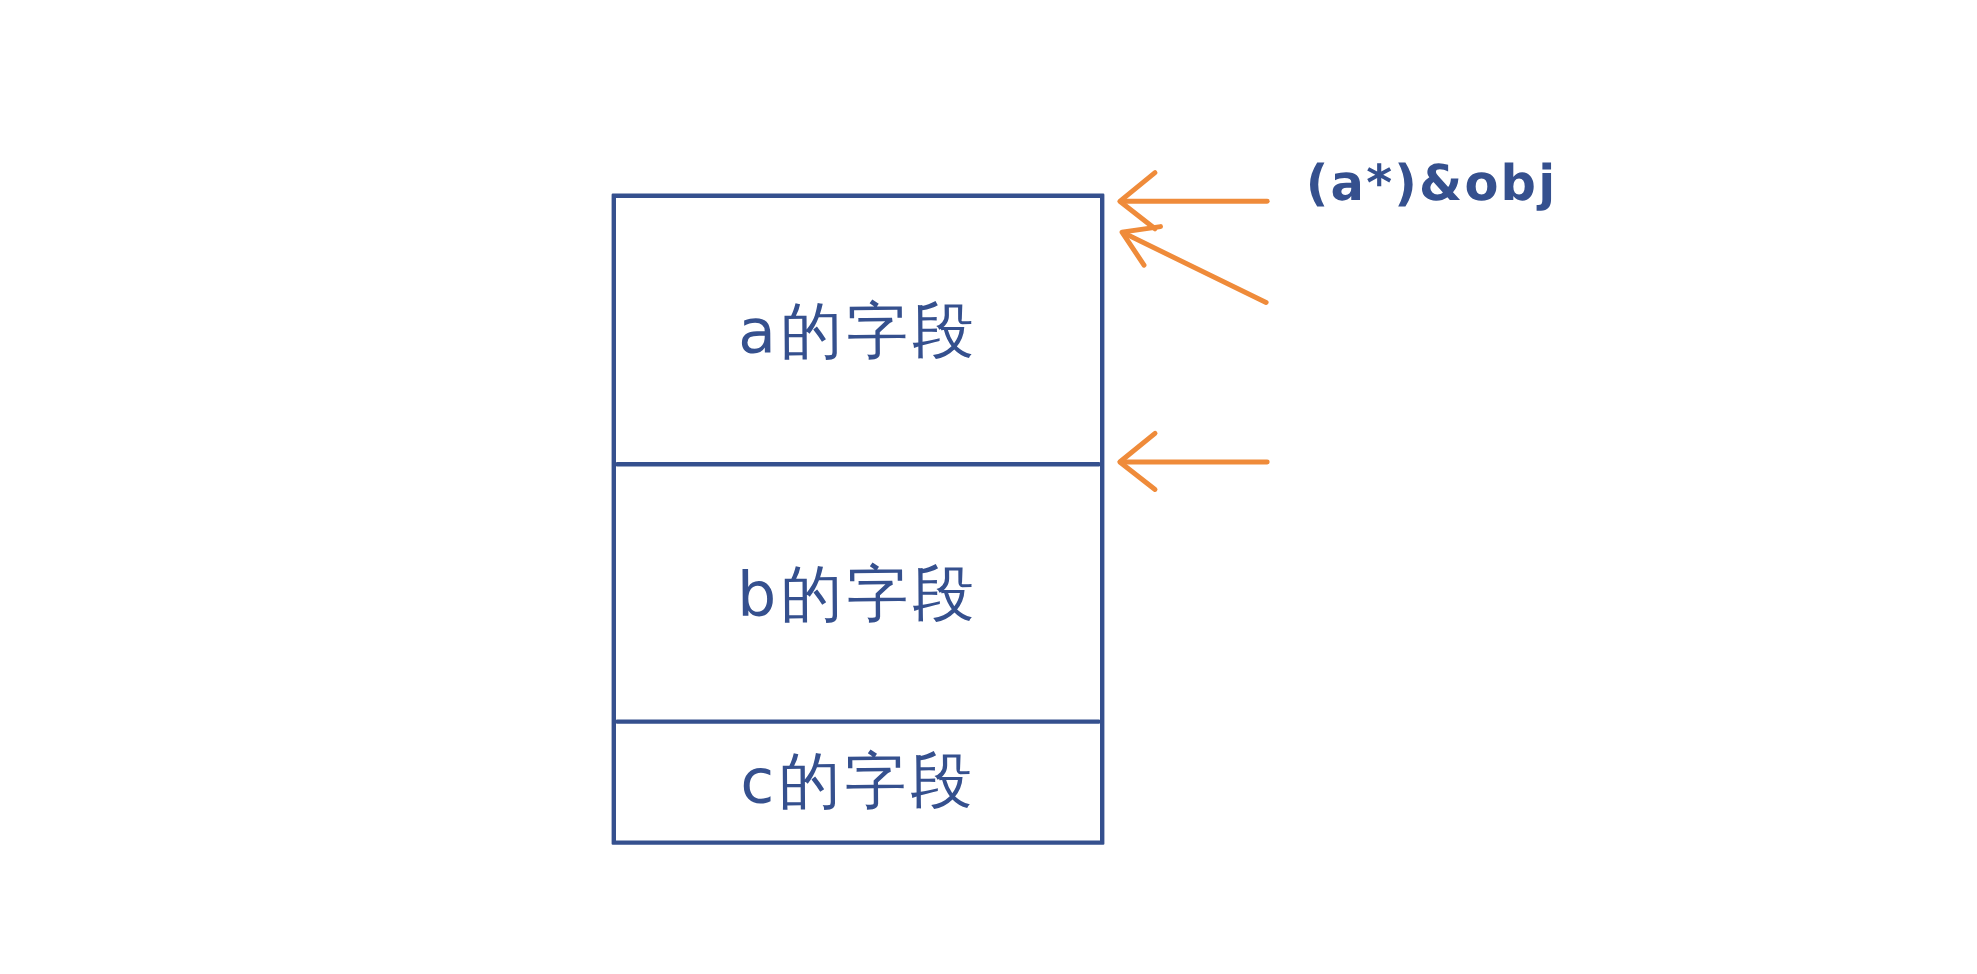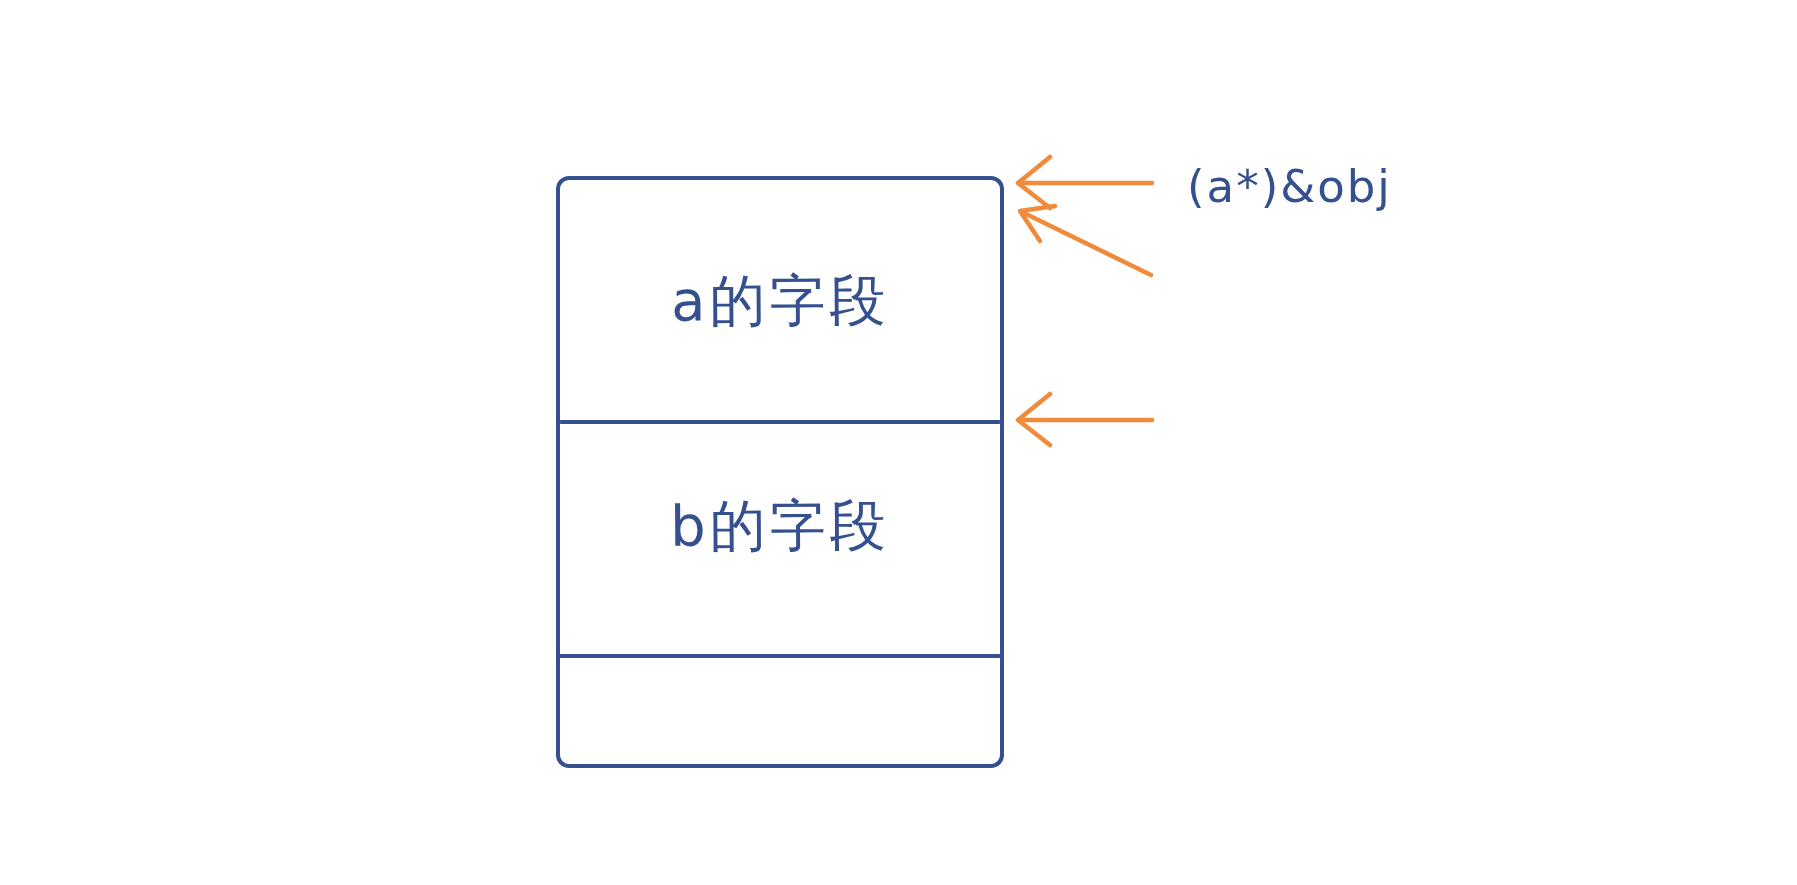--- a/index.html
+++ b/index.html
@@ -16,34 +16,34 @@
     overflow: hidden;
   }
   
   .memory-box {
     position: absolute;
     left: 556px;
     top: 176px;
     width: 448px;
     height: 592px;
     border: 4px solid #35508e;
-    border-radius: 13px;
+    border-radius: 1px;
     box-sizing: border-box;
   }
   .section {
     position: absolute;
     left: 0;
     width: 100%;
     display: flex;
     align-items: center;
     justify-content: center;
     box-sizing: border-box;
   }
   .section-a { top: 0;     height: 244px; }
-  .section-b { top: 230px; height: 234px; }
+  .section-b { top: 244px; height: 234px; }
   .section-c { top: 478px; height: 106px; }
   .divider {
     position: absolute;
     left: -1px;
     width: calc(100% + 2px);
     height: 4px;
     background: #35508e;
     border-radius: 2px;
   }
   .divider-ab { top: 240px; }
@@ -69,35 +69,38 @@
   .pointer-label {
     position: absolute;
     left: 1187px;
     transform: translateY(-50%);
     color: #35508e;
     font-size: 45px;
     letter-spacing: 2px;
     white-space: nowrap;
     user-select: none;
   }
-  .pointer-label-a { top: 186px; }
+  .pointer-label-a { top: 166px; font-weight: bold; }
   .pointer-label-c { top: 274px; }
   .pointer-label-b { top: 421px; }
 </style>
 </head>
 <body>
 
 <div class="canvas">
 
   <div class="memory-box">
     <div class="section section-a">
       <span class="section-label">a的字段</span>
     </div>
     <div class="section section-b">
       <span class="section-label">b的字段</span>
+    </div>
+    <div class="section section-c">
+      <span class="section-label">c的字段</span>
     </div>
     <div class="divider divider-ab"></div>
     <div class="divider divider-bc"></div>
   </div>
 
   <svg class="arrow-layer" viewBox="0 0 1797 885" xmlns="http://www.w3.org/2000/svg" fill="none" stroke="#ef8b3a" stroke-width="4.5" stroke-linecap="round" stroke-linejoin="round">
 
     <g>
       <path d="M 1152 183 L 1022 183"></path>
       <path d="M 1050 157 L 1018 183 L 1050 208"></path>

